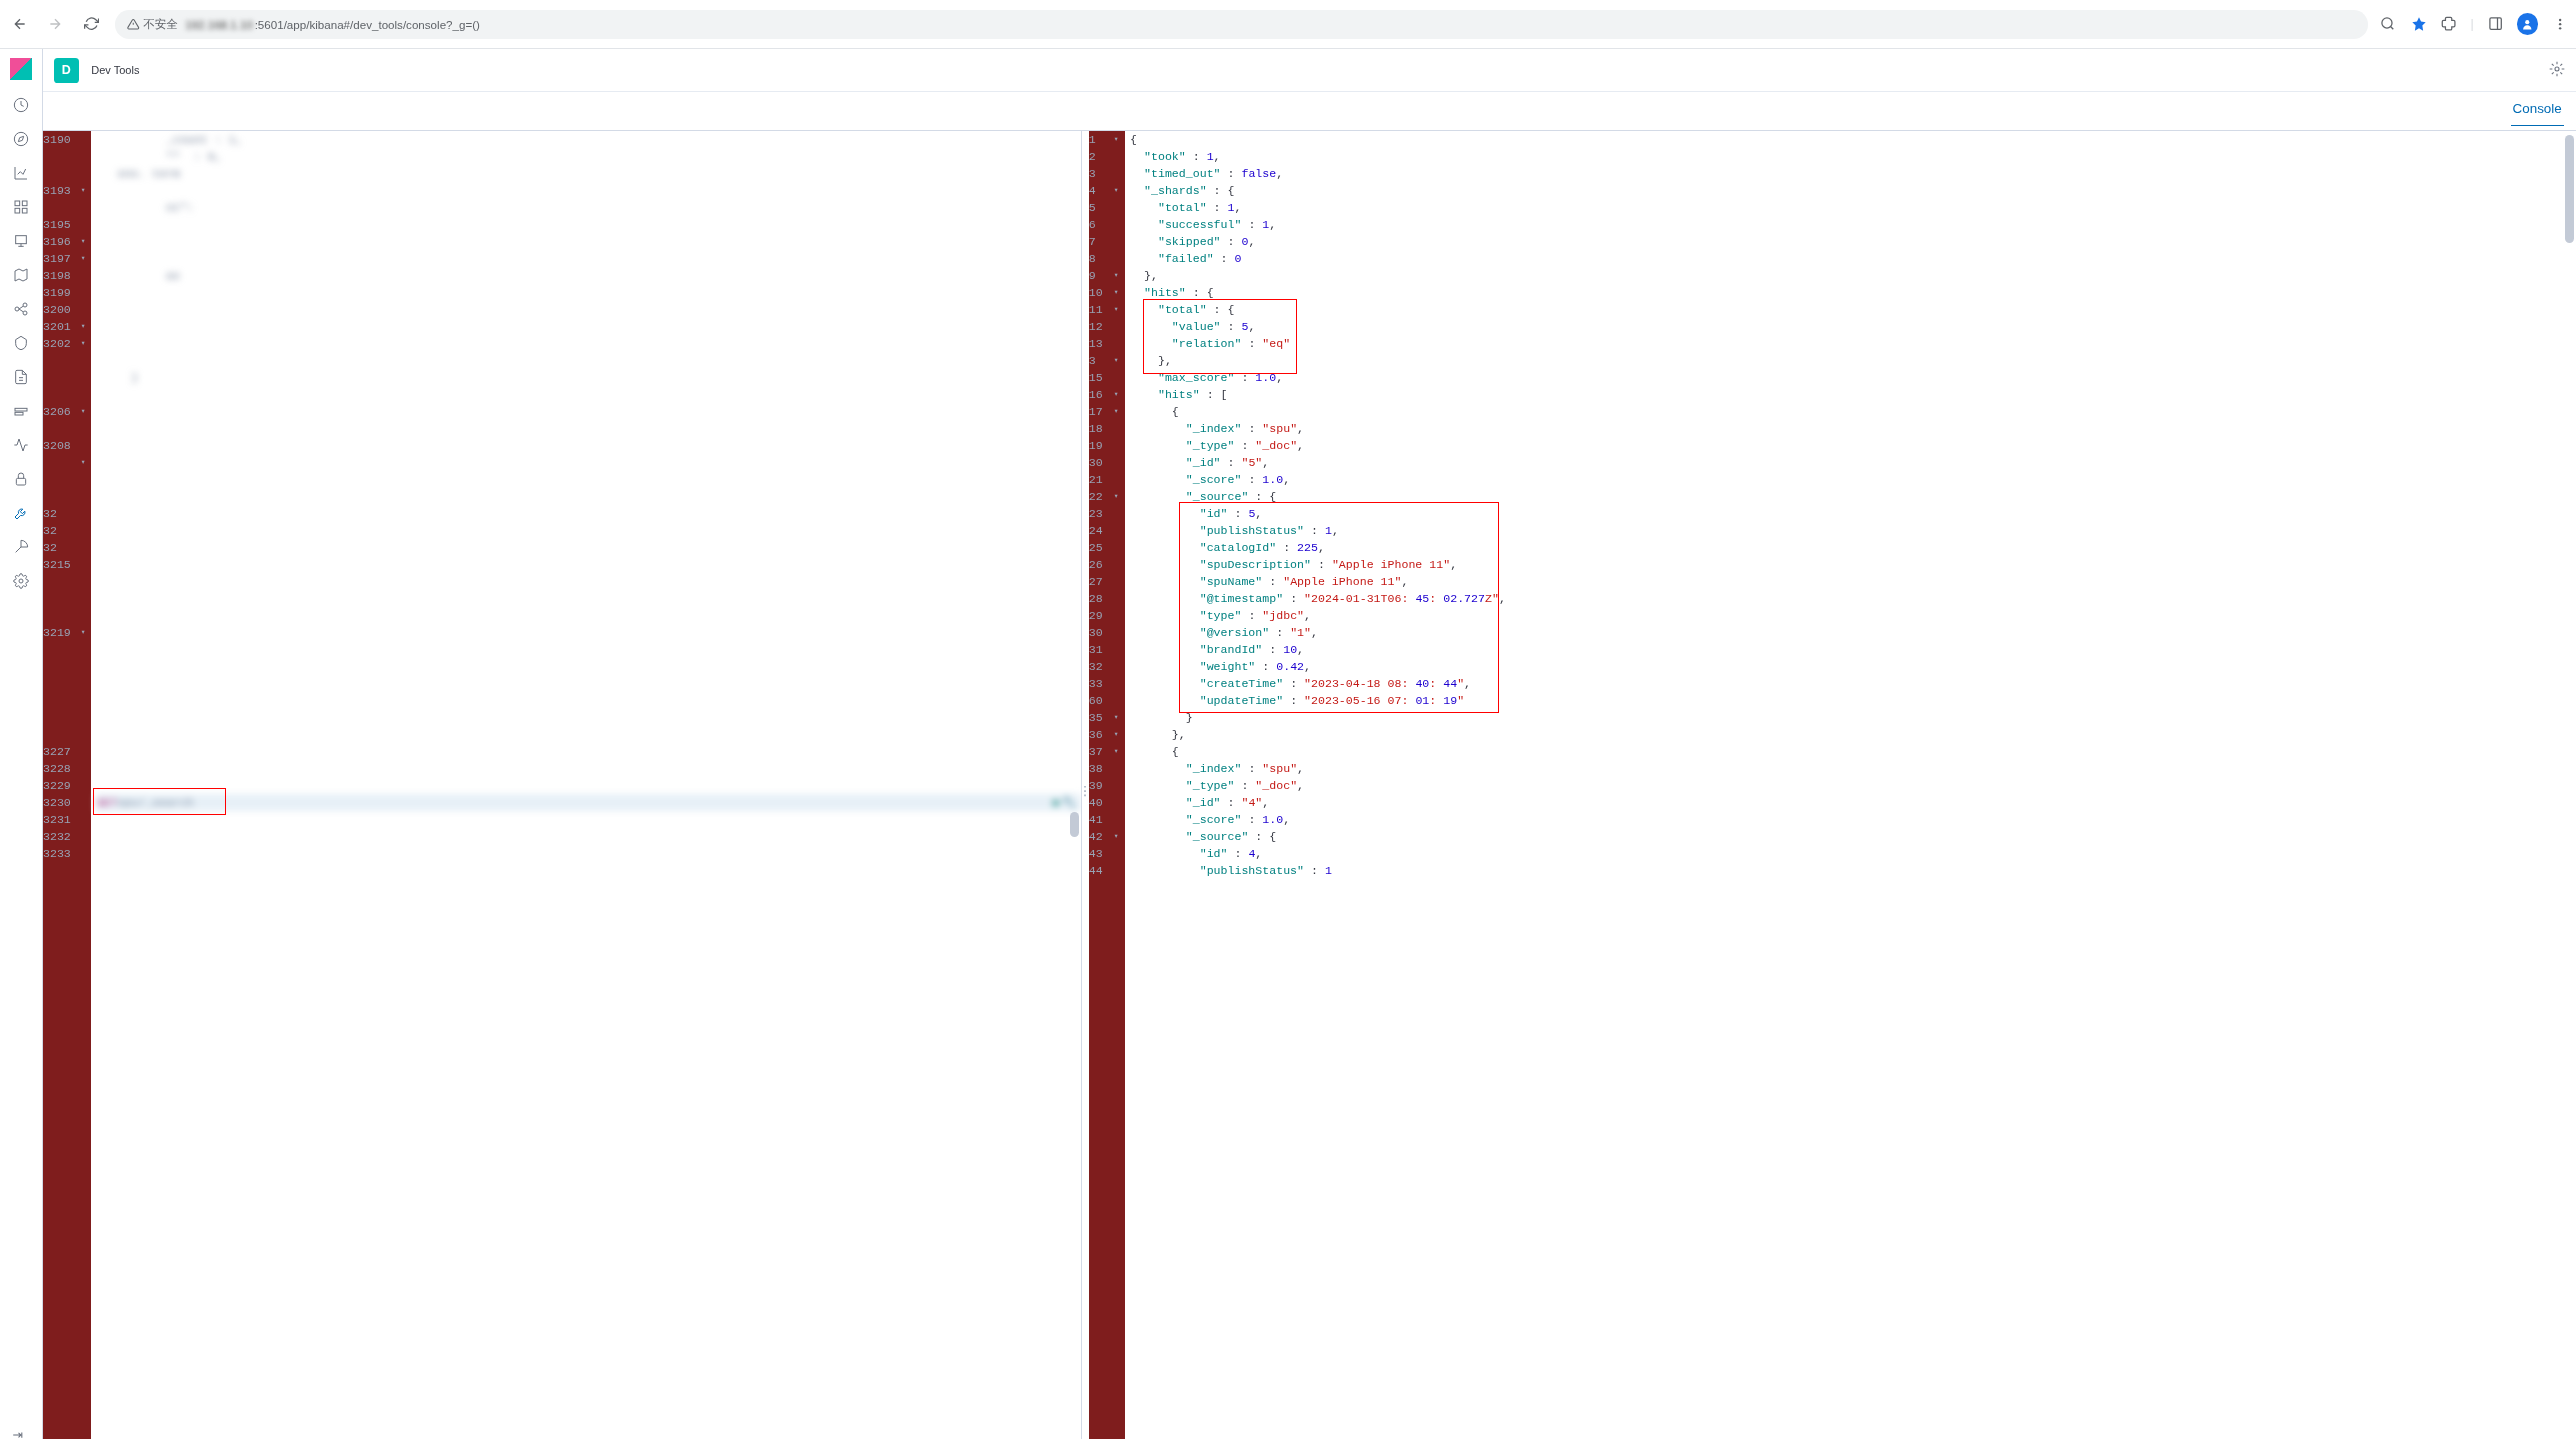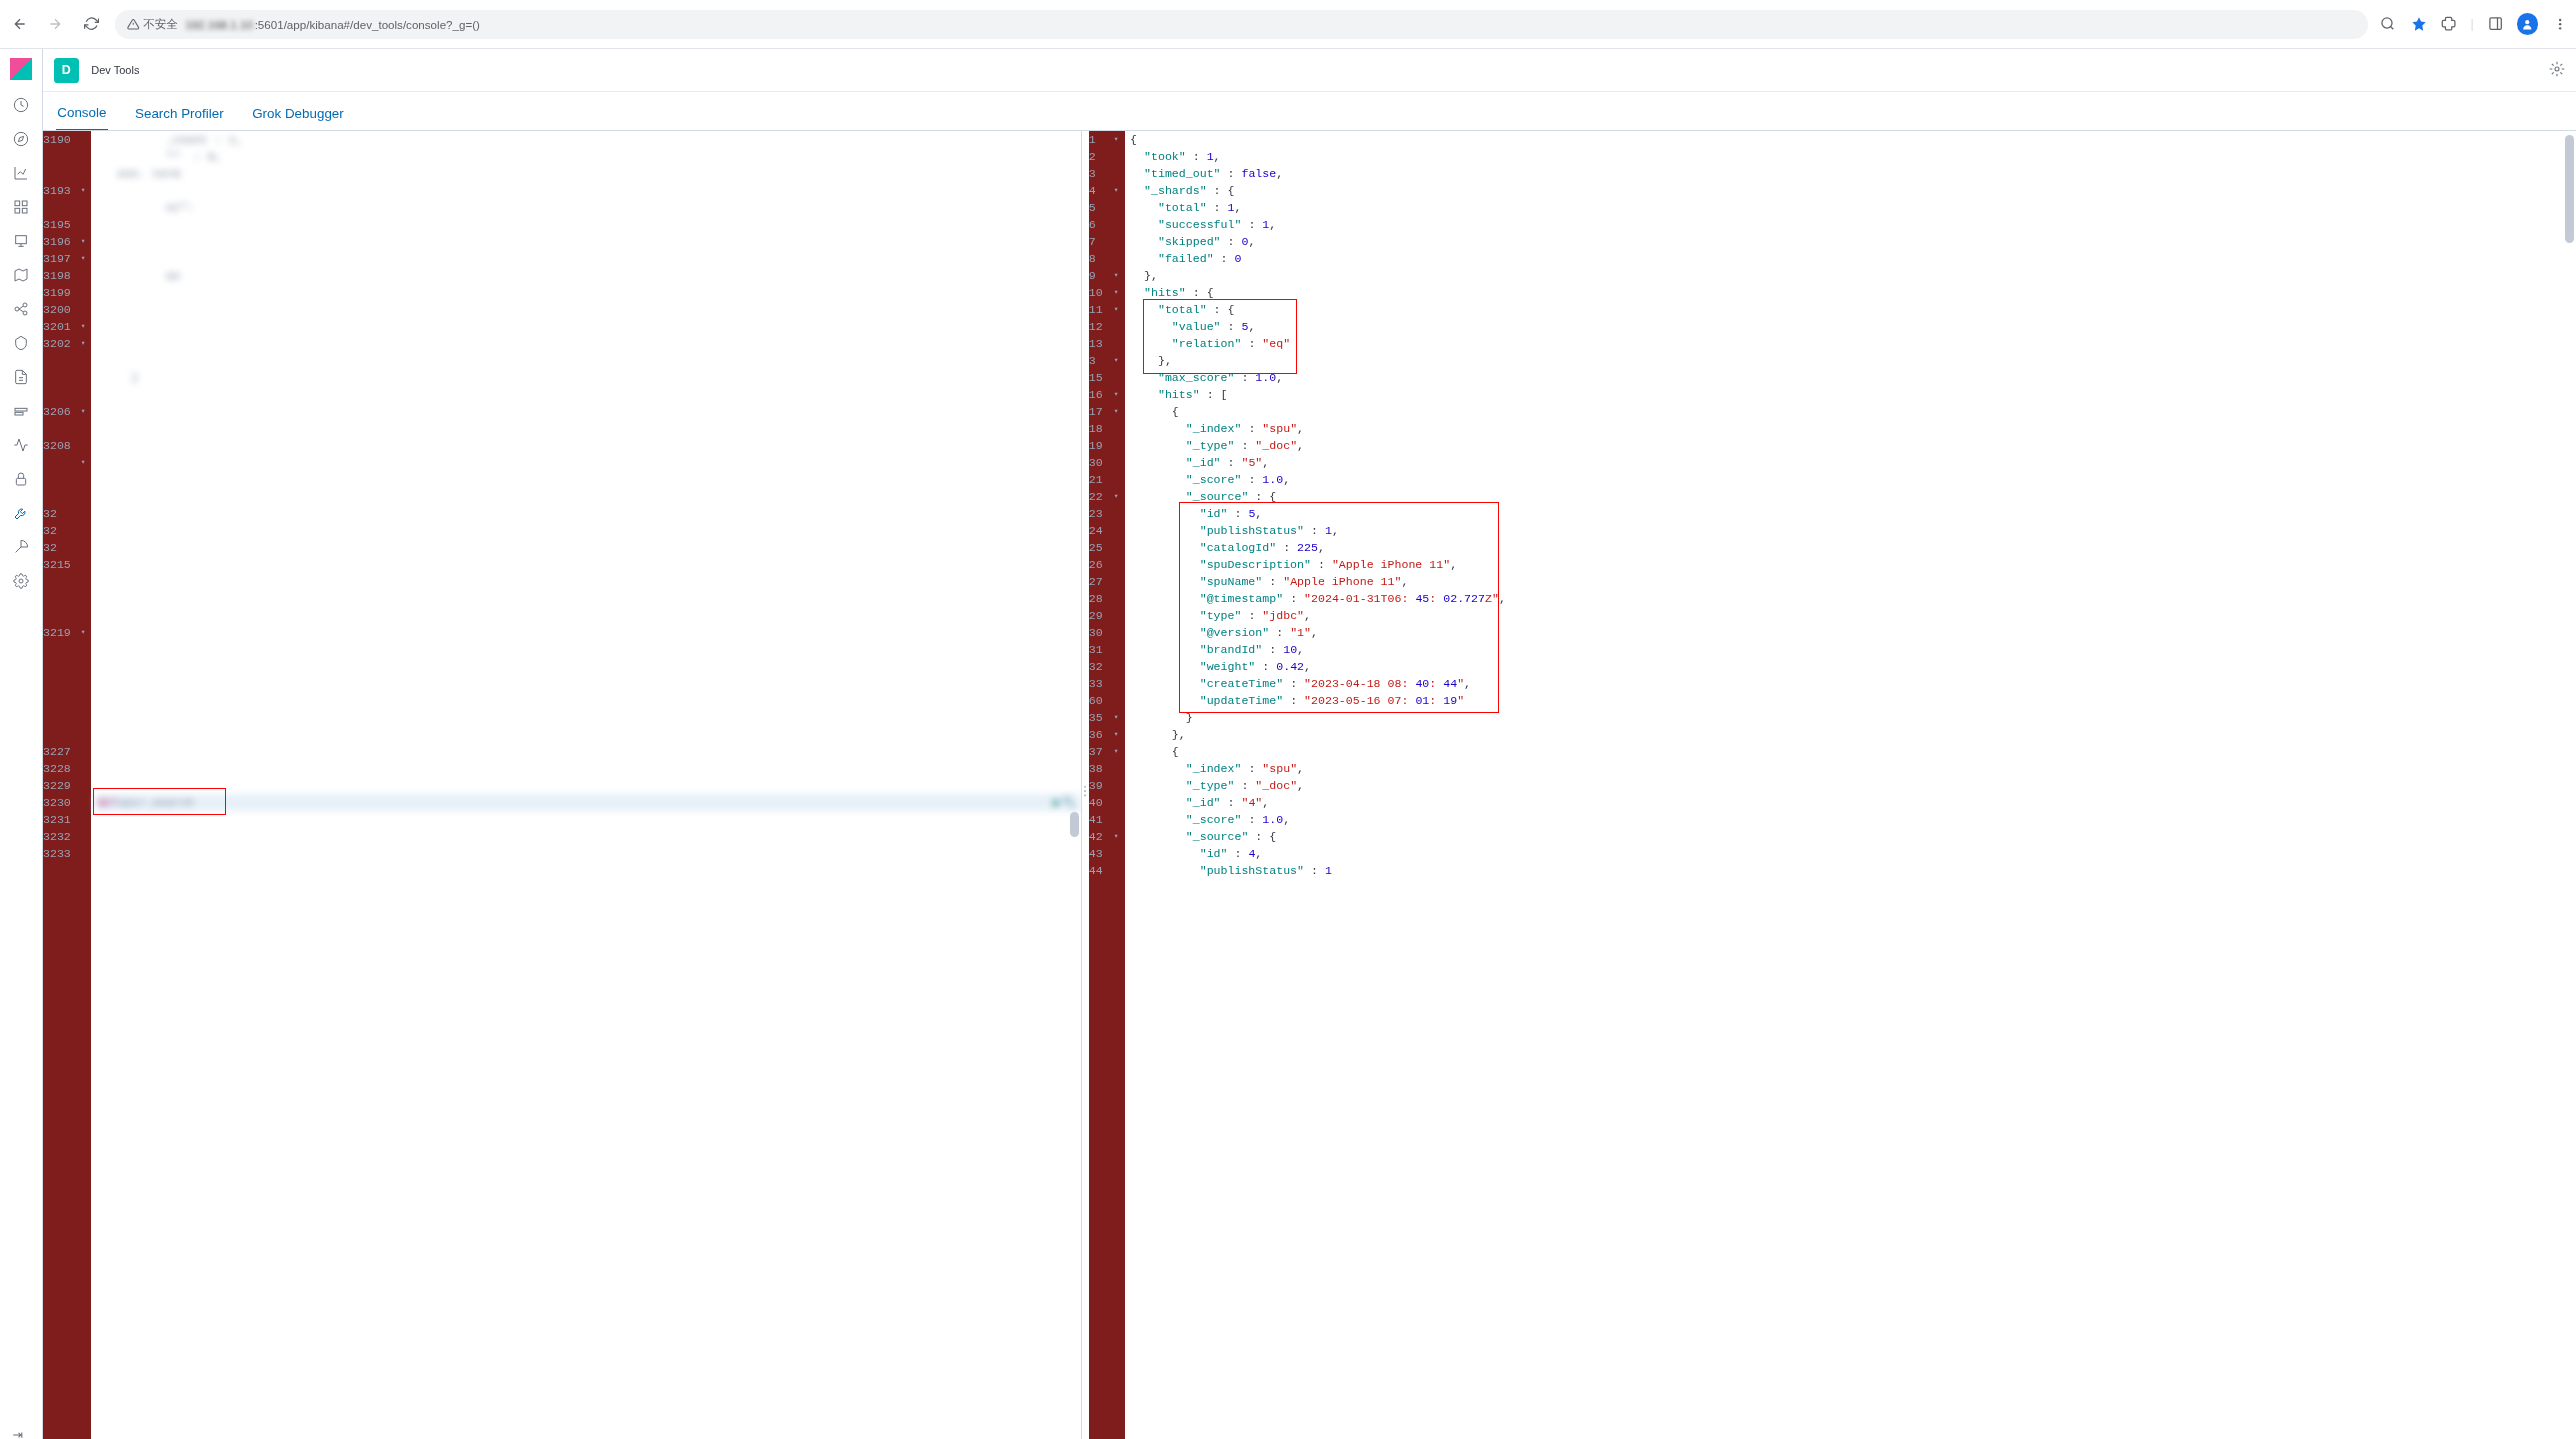--- a/index.html
+++ b/index.html
@@ -17,21 +17,21 @@
 .side-rail .logo-sq { width: 21.5px; height: 21.5px; background: linear-gradient(135deg, #f04e98 0%, #f04e98 50%, #00bfb3 50%, #00bfb3 100%); }
 .side-icon { width: 18px; height: 18px; color: #69707d; display:flex; align-items:center; justify-content:center; }
 .side-icon.active { color: #006bb4; }
 .main-area { flex: 1; display: flex; flex-direction: column; }
 .top-bar { height: 43px; display: flex; align-items: center; padding: 0 10.8px; gap: 12.5px; border-bottom: 0.9px solid #e6ebf2; }
 .space-badge { width: 25px; height: 25px; background: #00bfb3; color: #fff; border-radius: 3.6px; display: flex; align-items: center; justify-content: center; font-weight: 600; }
 .app-title { font-size: 11px; color: #343741; }
 .gear-right { margin-left: auto; color: #69707d; }
 .link-row { height: 32px; display: flex; align-items: center; padding: 0 12.5px; gap: 16px; font-size: 11.6px; }
 .link-row a { color: #006bb4; text-decoration: none; }
-.tab-row { height: 39px; display: flex; align-items: flex-end; padding: 0 12.5px; gap: 25px; border-bottom: 0.9px solid #d3dae6; }
+.tab-row { height: 39px; display: flex; align-items: flex-end; padding: 0 12.5px; gap: 25px; border-bottom: 0.9px solid #d3dae6; flex-direction: column; }
 .tab { padding: 9px 1.8px; font-size: 13.4px; color: #006bb4; cursor: pointer; }
 .tab.active { border-bottom: 1.8px solid #006bb4; font-weight: 500; }
 .editor-wrap { flex: 1; display: flex; overflow: hidden; position: relative; background: #fff;}
 .pane { flex: 1; display: flex; font-family: Menlo, Consolas, "Courier New", monospace; font-size: 11.6px; line-height: 17px; position: relative; overflow: hidden; }
 .gutter { width: 48px; padding-right: 7.2px; color: #98a2b3; background: #7f1d1d; user-select: none; flex-shrink: 0; }
 .gutter .ln { height: 17px; position: relative;}
 .gutter .fold::after { content: "▸"; position: absolute; right: -1.8px; font-size: 8px; color: #98a2b3; transform: rotate(90deg);}
 .code { flex: 1; padding-left: 5.4px; white-space: pre; color: #343741; overflow: hidden; }
 .code .line { height: 17px; }
 .str { color: #c41a16; }

